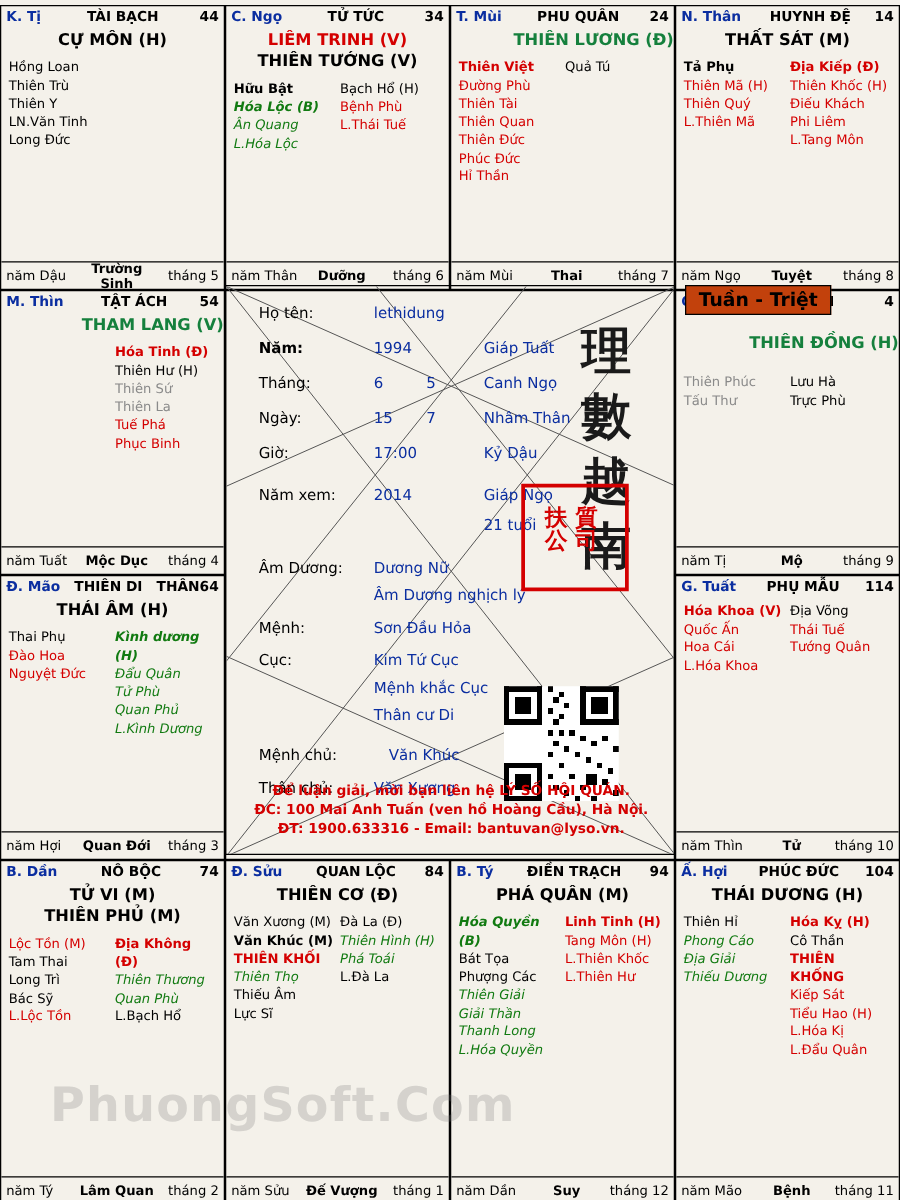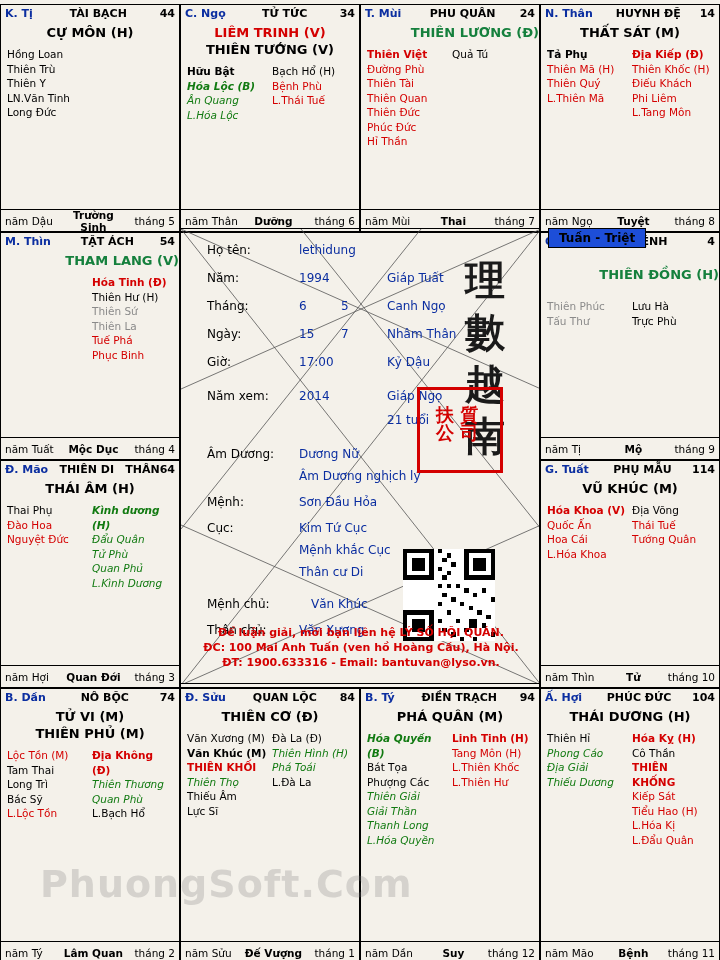--- a/index.html
+++ b/index.html
@@ -86,22 +86,22 @@
   }
   .qr{
     position:absolute;left:222px;top:320px;width:92px;height:92px;
   }
   .promo{
     position:absolute;left:8px;top:396px;width:344px;
     color:#d40000;font-size:11px;font-weight:bold;line-height:15px;text-align:center;
   }
   .tuan{
     position:absolute;left:548px;top:228px;
-    border:1px solid #000;background:#1d4ed8;
-    font-size:12px;font-weight:bold;padding:2px 10px;
+    border:1px solid #000;background:#c2410c;
+    font-size:15px;font-weight:bold;padding:2px 10px;
     z-index:5;
   }
   .watermark{
     position:absolute;left:40px;top:862px;width:640px;
     font-size:38px;color:rgba(120,120,120,0.25);
     font-weight:bold;letter-spacing:1px;pointer-events:none;
   }
 </style>
 </head>
 <body>
@@ -308,23 +308,20 @@
       <span class="f2">Quan Đới</span>
       <span class="f3">tháng 3</span>
     </div>
   </div>
 
   <div class="cell">
     <div class="hdr">
       <span class="branch">G. Tuất</span>
       <span class="palace">PHỤ MẪU</span>
       <span class="num">114</span>
-    </div>
-    <div class="stars-main">
-      <div class="sm-black">VŨ KHÚC (M)</div>
     </div>
     <div class="cols">
       <div class="col">
         <div class="r bold">Hóa Khoa (V)</div>
         <div class="r">Quốc Ấn</div>
         <div class="r">Hoa Cái</div>
         <div class="r">L.Hóa Khoa</div>
       </div>
       <div class="col right">
         <div class="k">Địa Võng</div>
@@ -483,21 +480,21 @@
       <line x1="240" y1="0" x2="0" y2="300"></line>
     </g>
   </svg>
 
   <div class="info">
     <div class="row" style="left:26px;top:14px;">
       <span class="lbl" style="width:92px;">Họ tên:</span>
       <span>lethidung</span>
     </div>
     <div class="row" style="left:26px;top:42px;">
-      <span class="lbl" style="width:92px;">Năm:</span>
+      <span class="lbl" style="width:92px;font-weight:bold;">Năm:</span>
       <span style="width:42px;">1994</span>
       <span style="width:46px;"></span>
       <span>Giáp Tuất</span>
     </div>
     <div class="row" style="left:26px;top:70px;">
       <span class="lbl" style="width:92px;">Tháng:</span>
       <span style="width:42px;">6</span>
       <span style="width:46px;">5</span>
       <span>Canh Ngọ</span>
     </div>

